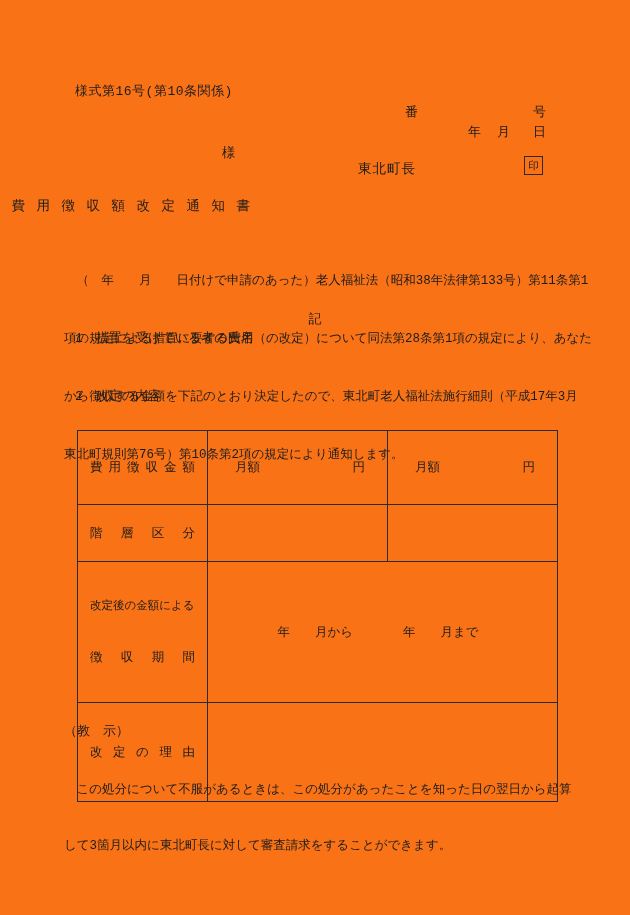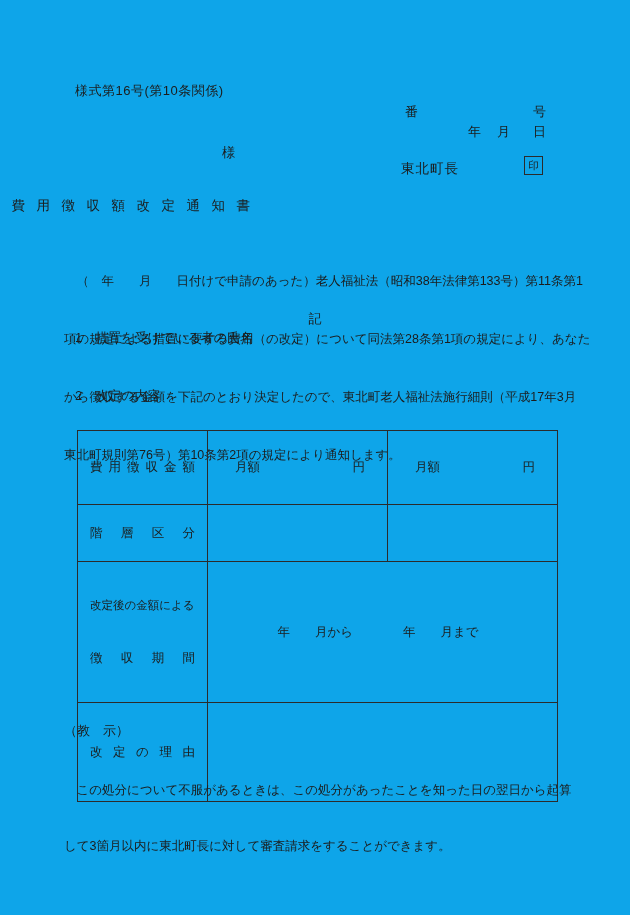--- a/index.html
+++ b/index.html
@@ -1,34 +1,34 @@
 <!DOCTYPE html>
 <html><head>
 <meta charset="utf-8">
 <style>
   html,body{margin:0;padding:0;background:#e8e8e8;}
   .page{
     position:relative;
     width:630px;height:915px;
     margin:0 auto;
-    background:#0ea5e9;
+    background:#f97316;
     color:#1c1c1c;
-    font-family:Liberation Sans, sans-serif;
+    font-family:Liberation Mono, monospace;
     font-size:12.5px;
     overflow:hidden;
   }
   .abs{position:absolute;white-space:pre;}
   .form-number{left:75px;top:82px;font-size:13px;letter-spacing:0.5px;}
   .ban{left:405px;top:103px;font-size:13px;}
   .go{left:533px;top:103px;font-size:13px;}
   .yr{left:468px;top:123px;font-size:13px;}
   .mo{left:497px;top:123px;font-size:13px;}
   .dy{left:533px;top:123px;font-size:13px;}
   .sama{left:222px;top:144px;font-size:13.5px;}
-  .sender{left:358px;top:160px;font-size:13.5px;letter-spacing:1px;margin-left:43px;}
+  .sender{left:358px;top:160px;font-size:13.5px;letter-spacing:1px;}
   .sealbox{
     left:524px;top:156px;width:17px;height:17px;
     border:1px solid #2b2b2b;
     display:flex;align-items:center;justify-content:center;
     font-size:10.5px;white-space:normal;
   }
   .doc-title{
     left:0;top:197px;width:630px;
     text-align:left;font-size:13.5px;
     letter-spacing:11.5px;text-indent:11.5px;

